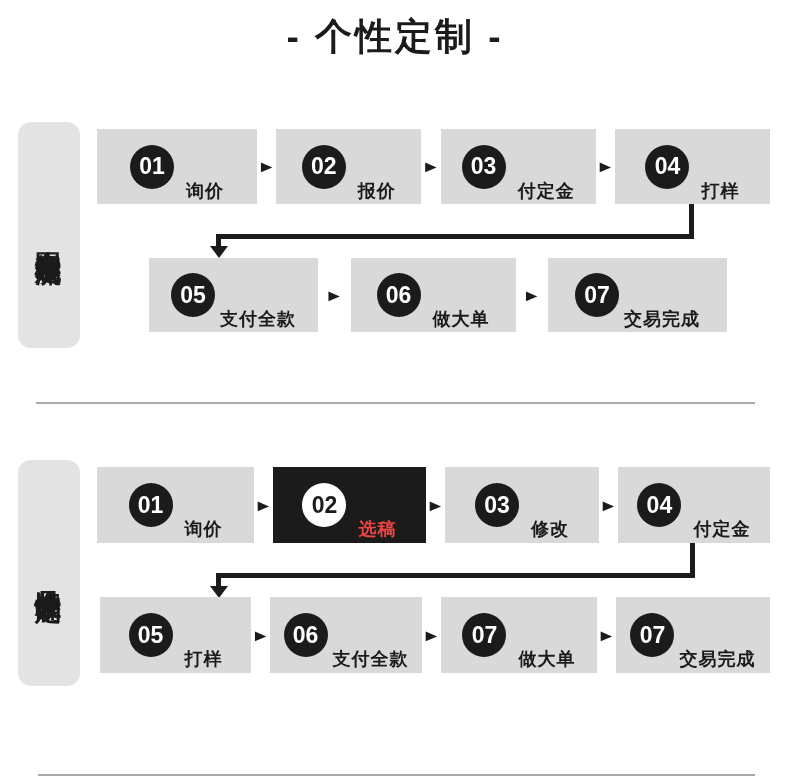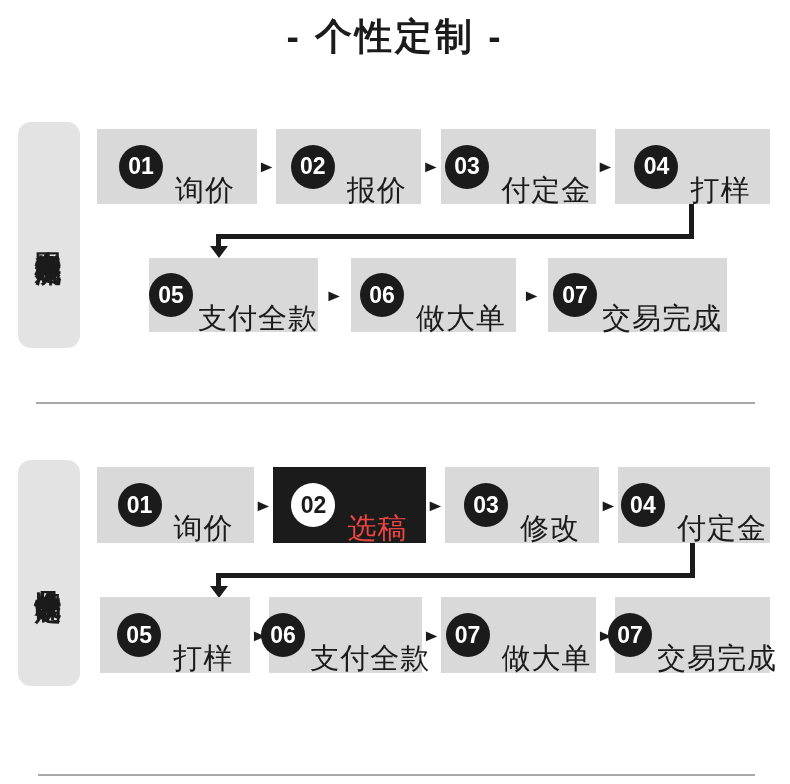--- a/index.html
+++ b/index.html
@@ -81,22 +81,22 @@
     display: flex;
     align-items: center;
     justify-content: center;
     font-size: 23px;
     font-weight: bold;
     flex: 0 0 auto;
   }
   .step.dark .badge { background: #ffffff; color: #1b1b1b; }
 
   .step-label {
-    font-size: 29px;
-    font-weight: normal;
+    font-size: 18px;
+    font-weight: bold;
     color: #1b1b1b;
     white-space: nowrap;
     letter-spacing: 1px;
     margin-top: 48px;
   }
   .step.dark .step-label { color: #ef4444; }
 
   .arr {
     font-size: 19px;
     line-height: 1;

